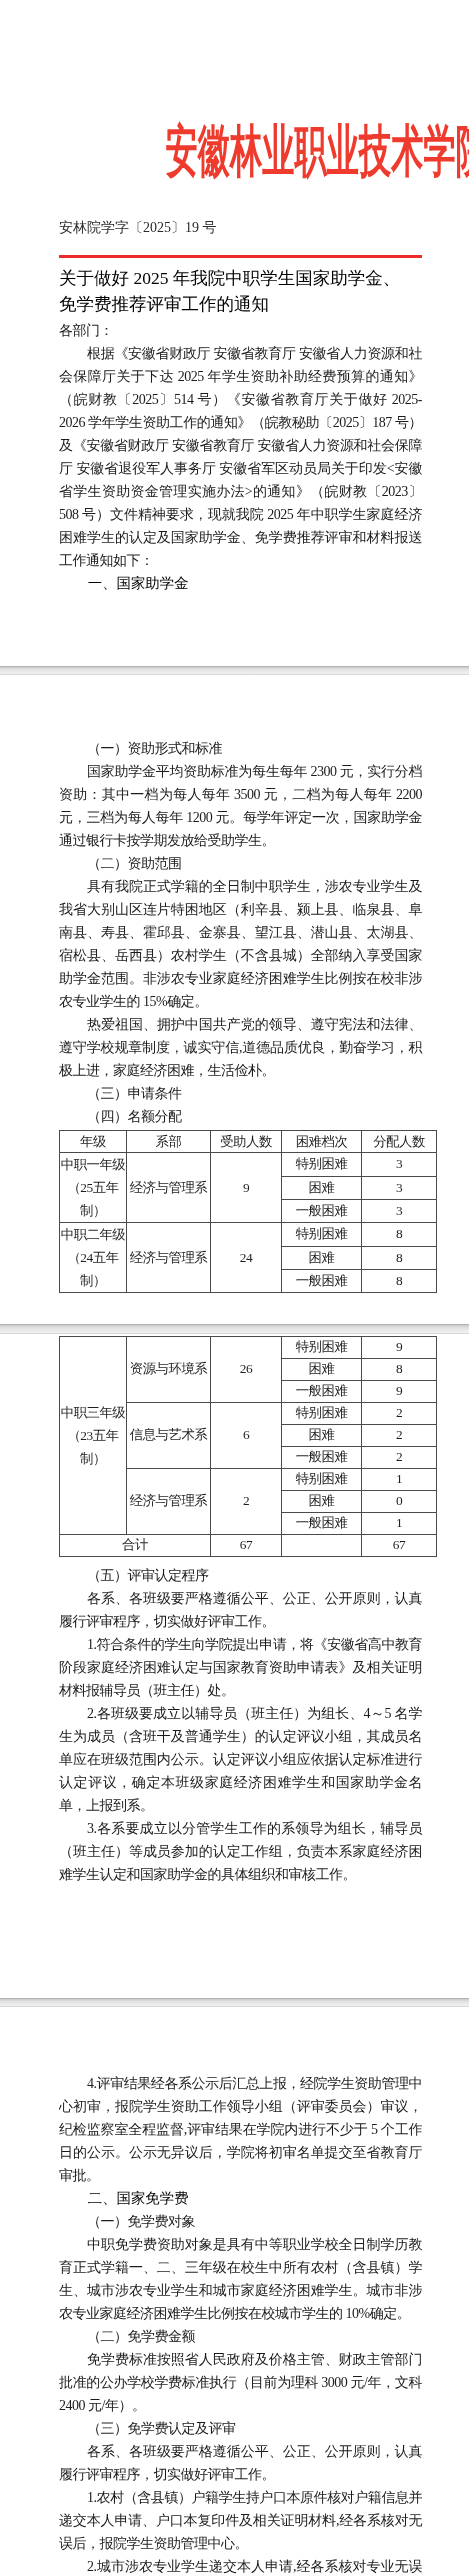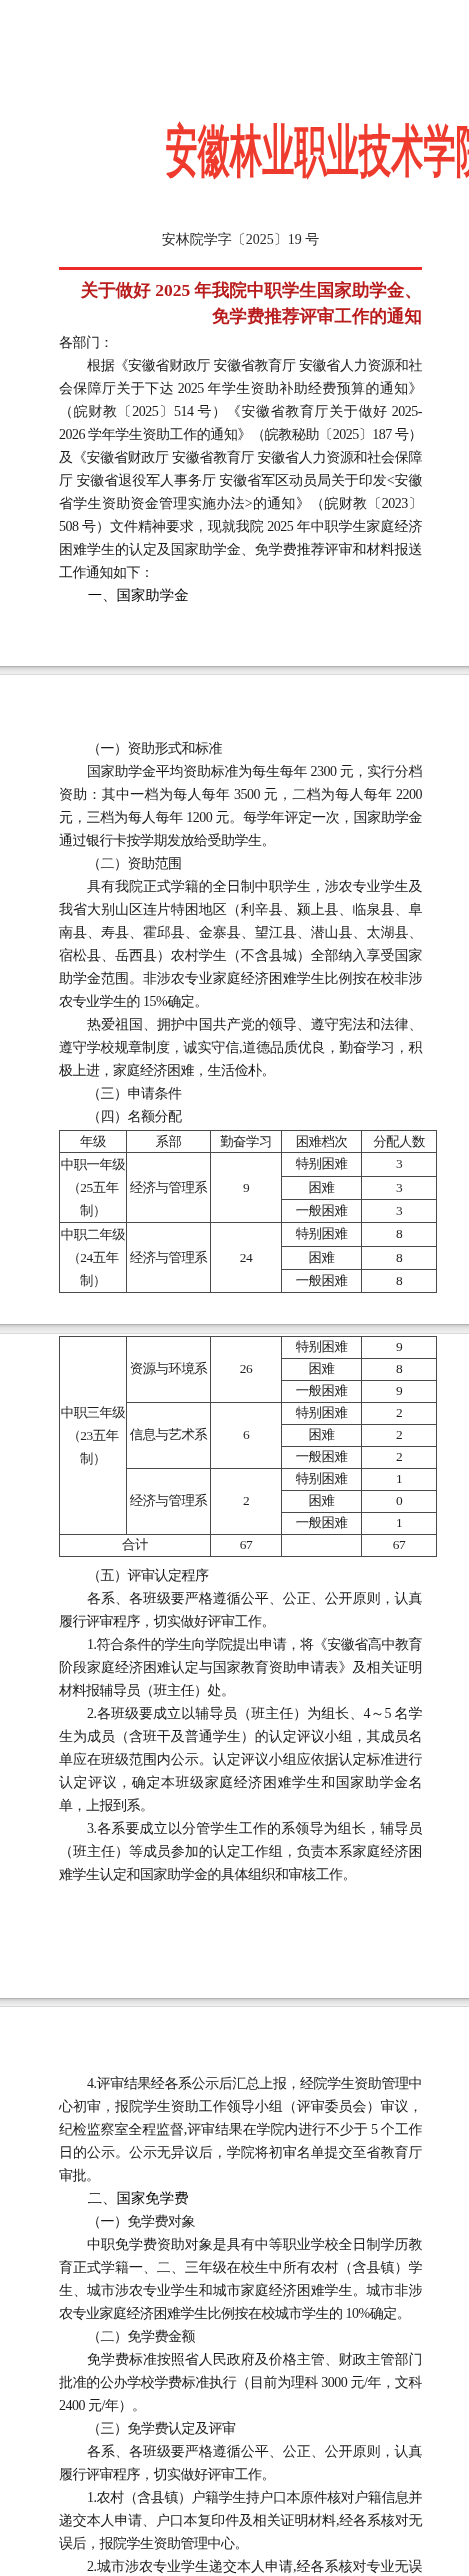--- a/index.html
+++ b/index.html
@@ -31,26 +31,26 @@
     box-sizing:border-box;
   }
   
   .masthead{padding-top:124px;height:62px;text-align:center;overflow:visible;}
   .masthead-text{
     display:inline-block;
     font-size:50px;line-height:1.08;font-weight:bold;
     color:#ee3b2e;white-space:nowrap;
     transform:scale(0.645,1.12);transform-origin:50% 50%;
   }
-  .doc-number{margin-top:44px;text-align:center;font-size:14px;line-height:20.6px;color:#2a2a2a;}
+  .doc-number{margin-top:32px;text-align:left;font-size:14px;line-height:20.6px;color:#2a2a2a;}
   .red-rule{margin-top:16px;height:3.6px;width:363px;background:#ed2c2a;}
   .doc-title{
     margin:7.2px 0 0 0;
-    font-size:17.5px;line-height:26px;font-weight:bold;
-    text-align:right;color:#b91c1c;
+    font-size:17.5px;line-height:26px;font-weight:normal;
+    text-align:left;color:#000000;
   }
   
   p{
     margin:0;
     font-size:14px;line-height:23px;
     letter-spacing:-0.5px;
     text-align:justify;
     text-indent:2em;
     color:#1b1b1b;
   }
@@ -126,21 +126,21 @@
         <col class="c-grade">
           <col class="c-dept">
           <col class="c-count">
           <col class="c-tier">
           <col class="c-alloc">
       </colgroup>
       <tbody>
           <tr>
         <th>年级</th>
         <th>系部</th>
-        <th>勤奋学习</th>
+        <th>受助人数</th>
         <th>困难档次</th>
         <th>分配人数</th>
       </tr>
       <tr>
         <td rowspan="3" class="grade-cell">
           <div>中职一年级</div>
           <div>（25五年制）</div>
         </td>
         <td rowspan="3">经济与管理系</td>
         <td rowspan="3">9</td>

